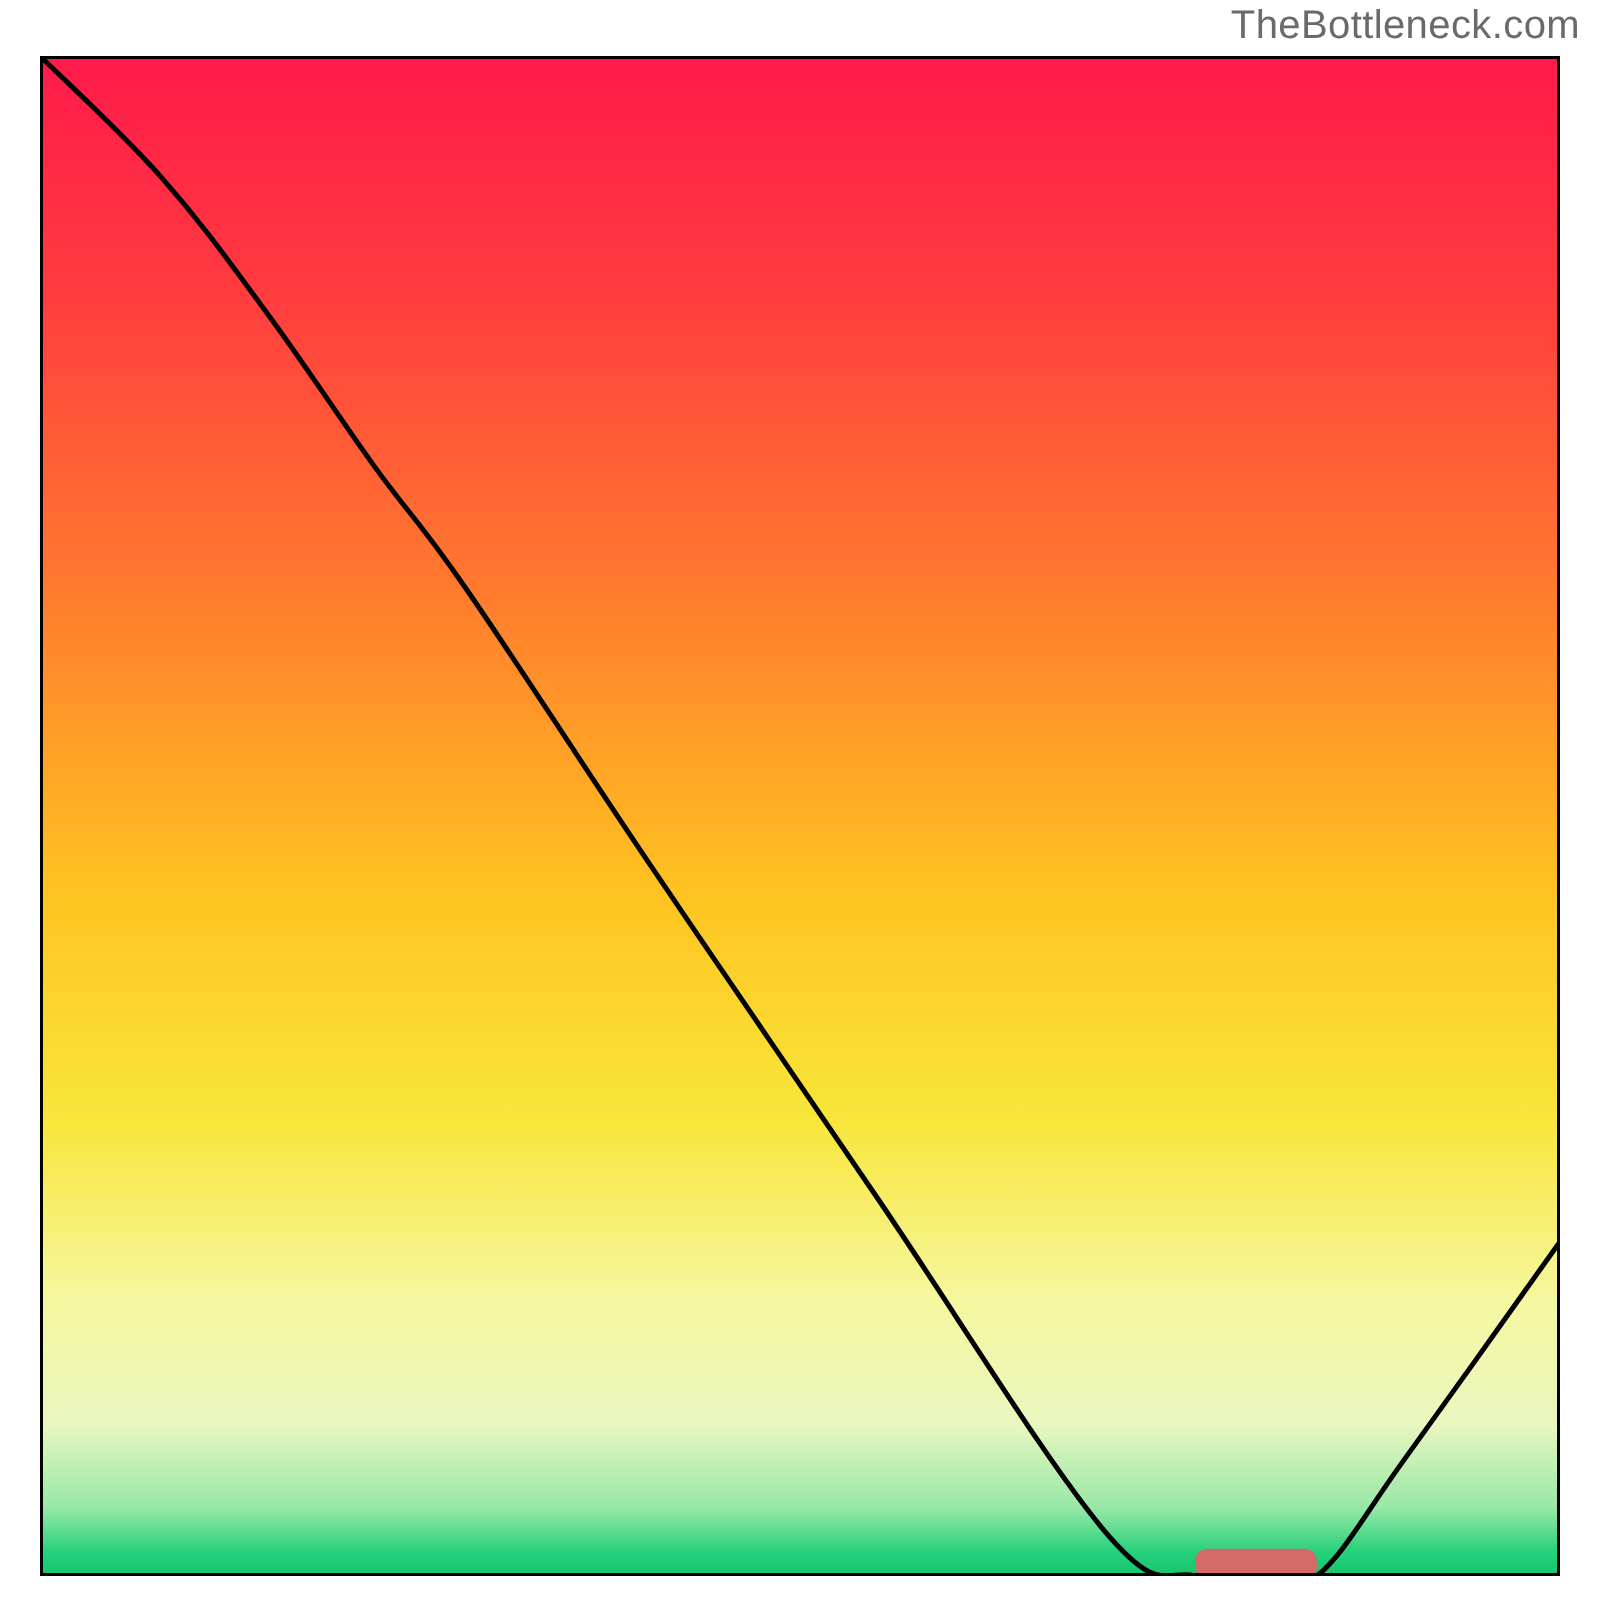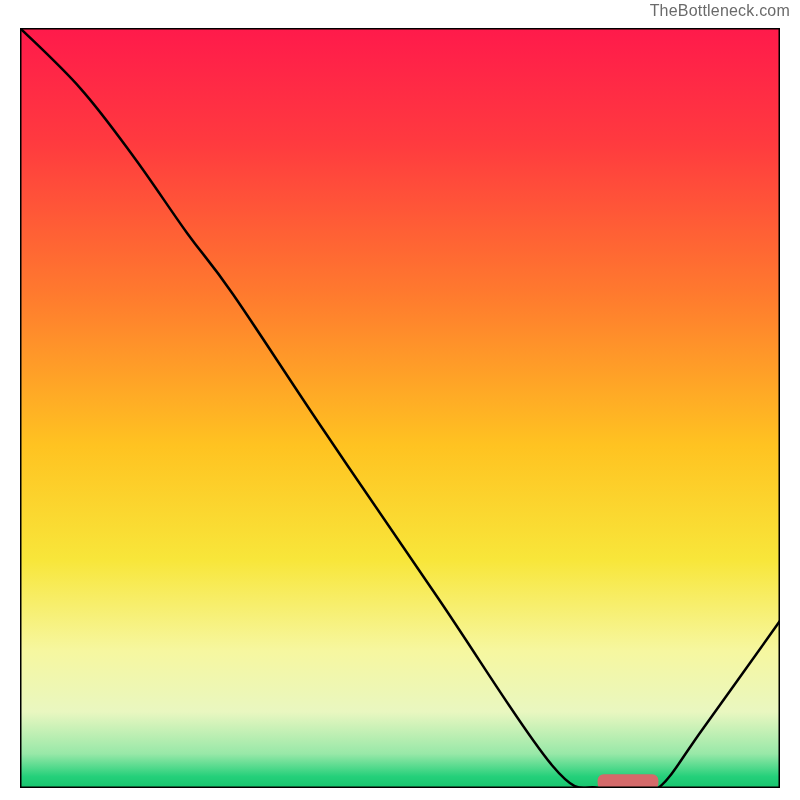--- a/index.html
+++ b/index.html
@@ -9,21 +9,21 @@
     height: 800px;
     overflow: hidden;
     background: #ffffff;
     font-family: Arial, Helvetica, sans-serif;
   }
   .watermark {
     position: absolute;
     top: 2px;
     right: 10px;
     color: #6a6a6a;
-    font-size: 16px;
+    font-size: 20px;
     font-weight: 500;
     letter-spacing: 0.2px;
   }
   .plot {
     position: absolute;
     left: 20px;
     top: 28px;
     width: 760px;
     height: 760px;
   }

